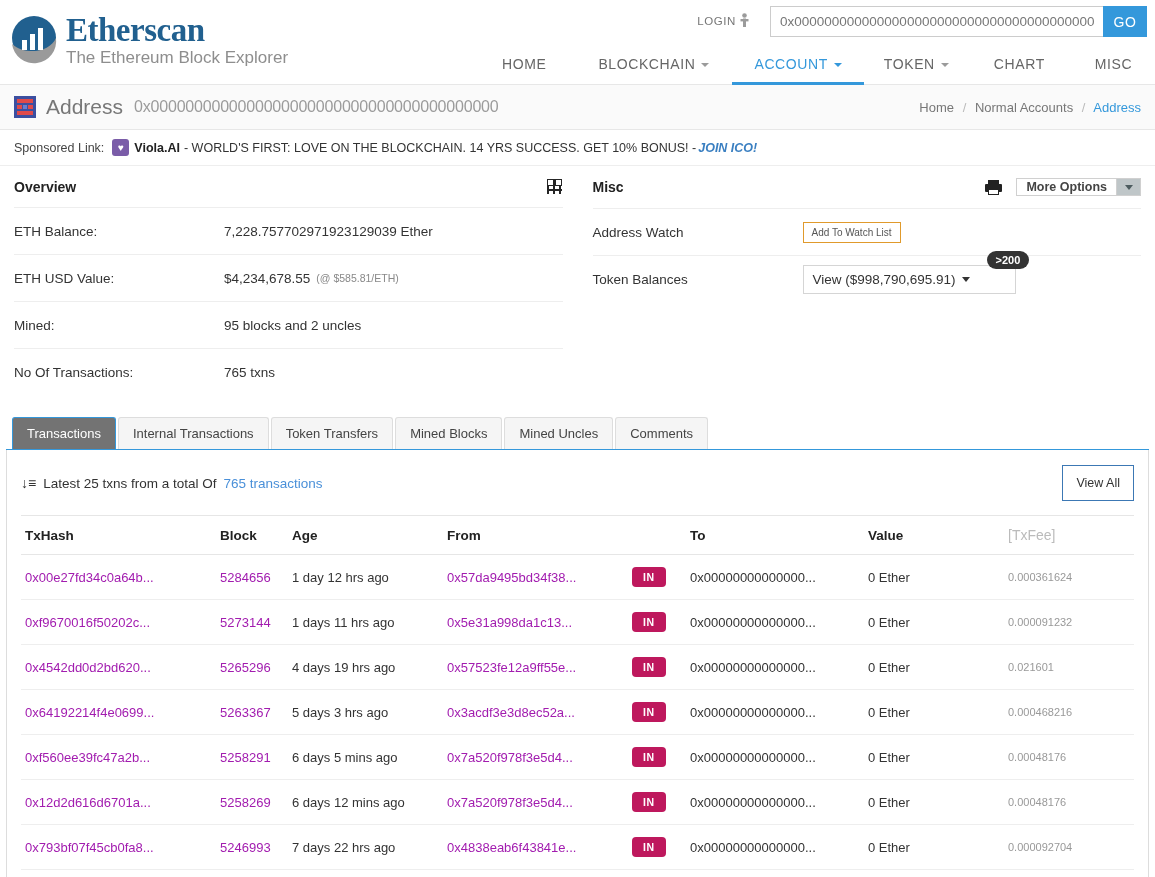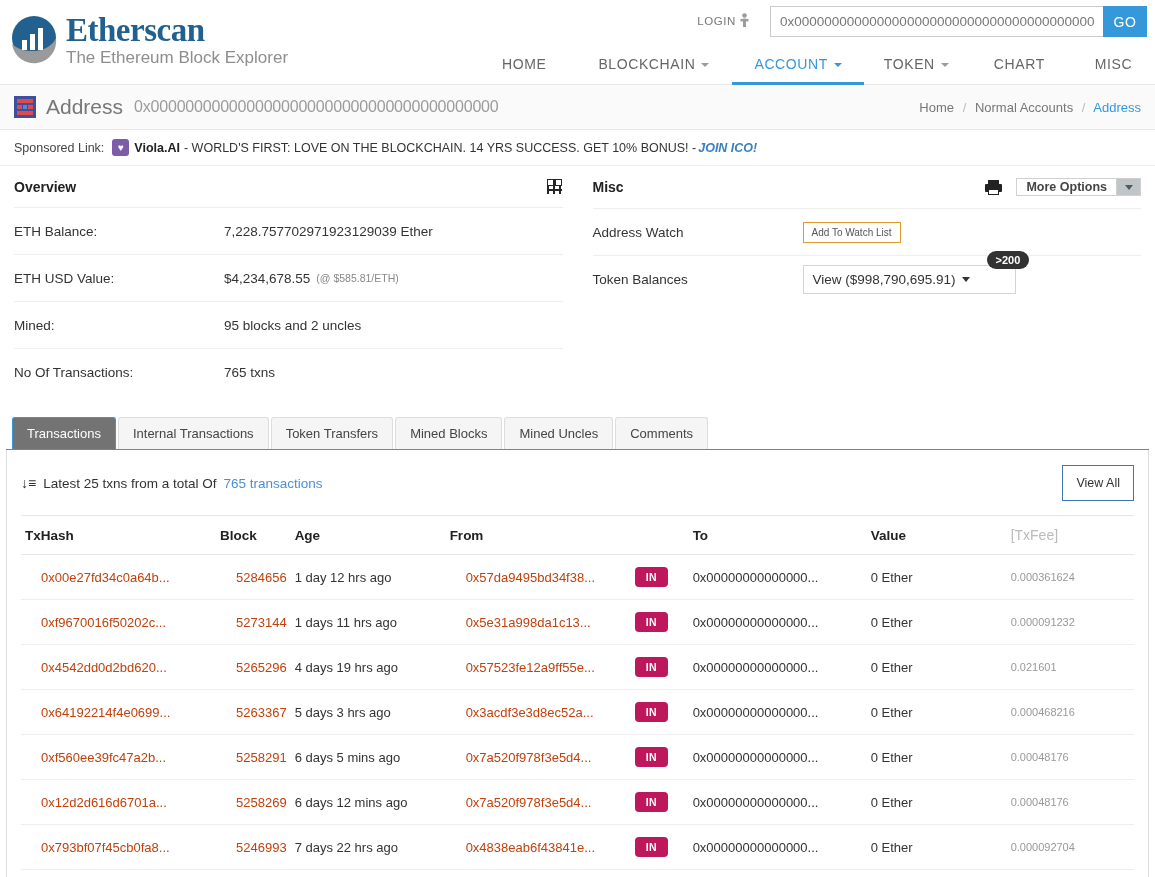--- a/index.html
+++ b/index.html
@@ -224,21 +224,21 @@
   thead th {
     text-align: left; font-size: 13.5px; font-weight: bold; color: #222;
     padding: 11px 4px 11px 4px; border-bottom: 1px solid #e6e6e6;
     border-top: 1px solid #e6e6e6;
   }
   thead th.fee { color: #bbb; font-size: 14px; font-weight: normal; }
   tbody td {
     padding: 12px 4px; font-size: 13px; color: #333;
     border-bottom: 1px solid #eee; white-space: nowrap;
   }
-  td.hash a, td.block a, td.from a { color: #c2410c; margin-left: 16px; }
+  td.hash a, td.block a, td.from a { color: #a21caf; }
   td.fee { color: #999; font-size: 11px; }
   .badge-in {
     display: inline-block; background: #be185d; color: #fff;
     font-size: 10.5px; font-weight: bold; padding: 4px 11px;
     border-radius: 4px; letter-spacing: .5px;
   }
   col.c-hash { width: 195px; }
   col.c-block { width: 72px; }
   col.c-age { width: 155px; }
   col.c-from { width: 185px; }

